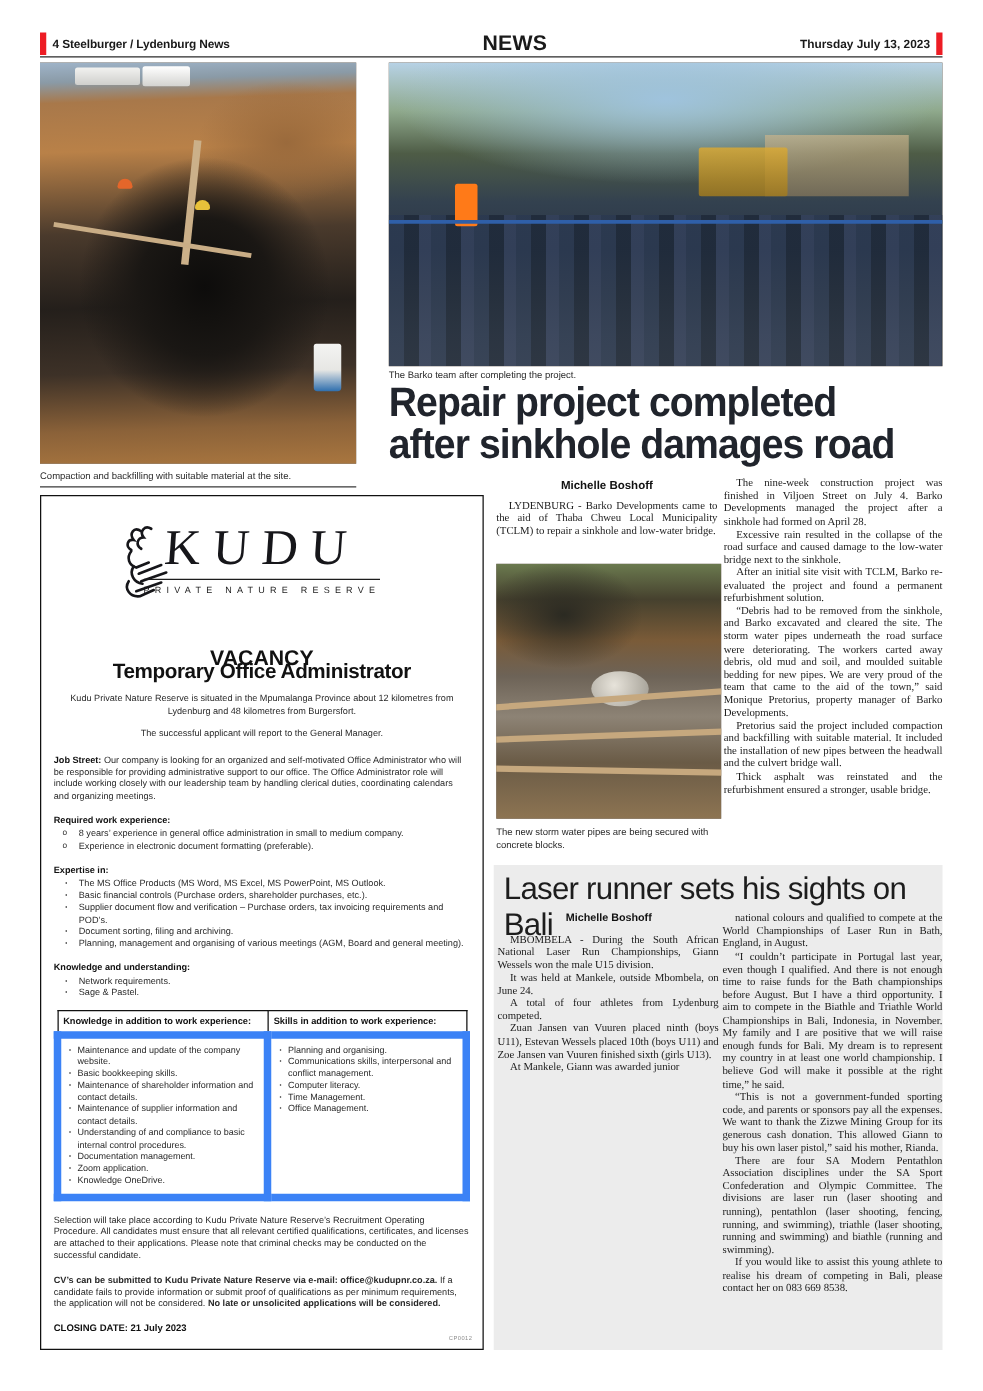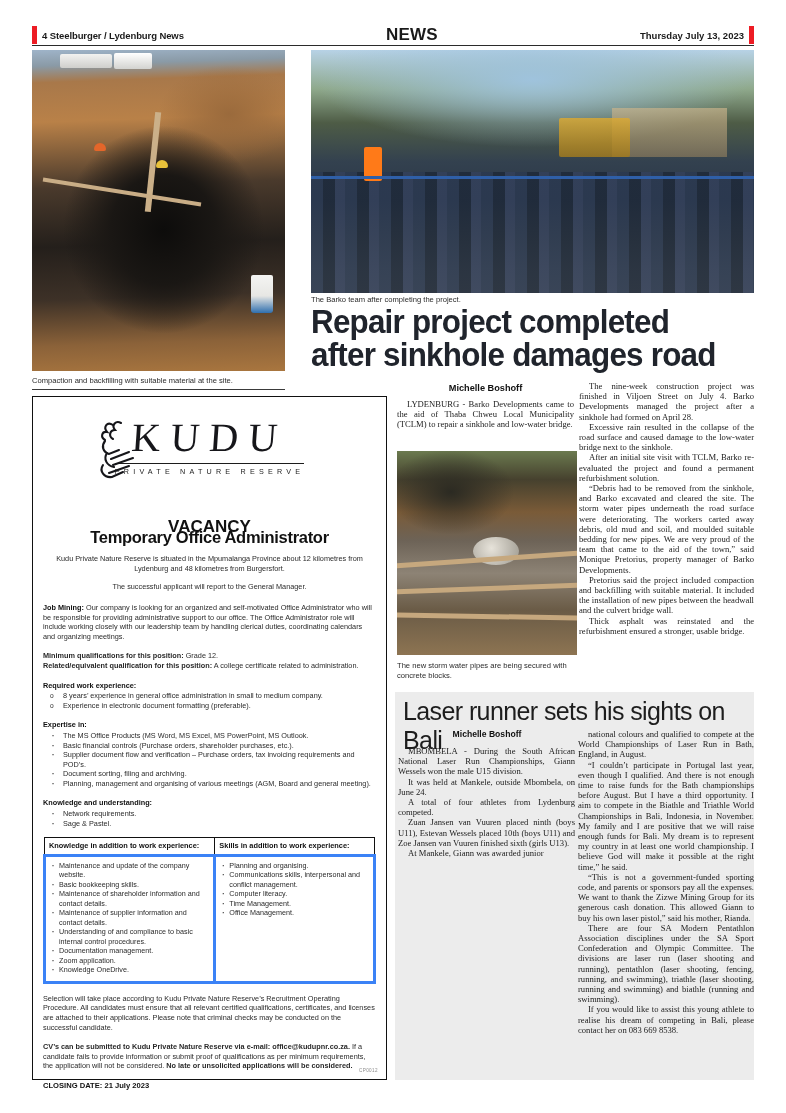--- a/index.html
+++ b/index.html
@@ -169,21 +169,21 @@
   ul.vac-list { margin:1px 0 0 0; padding-left:20px; list-style:none; }
   ul.vac-list li { position:relative; margin:0; line-height:9.6px; }
   ul.vac-list li:before { content:"·"; position:absolute; left:-11px; font-weight:bold; }
   ul.vac-list.circ li:before { content:"o"; left:-13px; font-weight:normal; font-size:6.6px; }
 
   .vac-table { width:100%; border-collapse:collapse; margin-top:9px; font-size:7.2px; }
   .vac-table th {
     border:1px solid #111; padding:3px 4px; text-align:left; font-weight:bold;
     font-size:7.4px; color:#111;
   }
-  .vac-table td { border:3px solid #3b82f6; padding:4px 4px 6px 4px; vertical-align:top; }
+  .vac-table td { border:6px solid #3b82f6; padding:4px 4px 6px 4px; vertical-align:top; }
   .vac-table ul { margin:0; padding-left:9px; list-style:none; }
   .vac-table li { position:relative; line-height:9.5px; }
   .vac-table li:before { content:"·"; position:absolute; left:-7px; font-weight:bold; }
 
   .vac-foot { margin-top:10px; }
   .vac-cv { margin-top:10px; }
   .vac-closing { margin-top:10px; font-weight:bold; color:#111; font-size:7.6px; }
   .vac-code { position:absolute; right:8px; bottom:3px; font-size:4.6px; color:#8c8c8c; letter-spacing:.4px; }
 
   
@@ -297,27 +297,23 @@
       <div class="kudu-word">KUDU</div>
       <div class="kudu-sub">PRIVATE NATURE RESERVE</div>
     </div>
 
     <div class="vac-title">VACANCY</div>
     <div class="vac-sub">Temporary Office Administrator</div>
     <div class="vac-intro">Kudu Private Nature Reserve is situated in the Mpumalanga Province about 12 kilometres from Lydenburg and 48 kilometres from Burgersfort.</div>
     <div class="vac-report">The successful applicant will report to the General Manager.</div>
 
     <div class="vac-para">
-      <b>Job Mining:</b><span> Our company is looking for an organized and self-motivated Office Administrator who will be responsible for providing administrative support to our office. The Office Administrator role will include working closely with our leadership team by handling clerical duties, coordinating calendars and organizing meetings.</span>
-    </div>
-
-    <div class="vac-block">
-      <div><b>Minimum qualifications for this position:</b><span> Grade 12.</span></div>
-      <div><b>Related/equivalent qualification for this position:</b><span> A college certificate related to administration.</span></div>
-    </div>
+      <b>Job Street:</b><span> Our company is looking for an organized and self-motivated Office Administrator who will be responsible for providing administrative support to our office. The Office Administrator role will include working closely with our leadership team by handling clerical duties, coordinating calendars and organizing meetings.</span>
+    </div>
+
 
     <div class="vac-block">
       <div class="vac-h">Required work experience:</div>
       <ul class="vac-list circ">
         <li>8 years’ experience in general office administration in small to medium company.</li>
         <li>Experience in electronic document formatting (preferable).</li>
       </ul>
     </div>
 
     <div class="vac-block">

